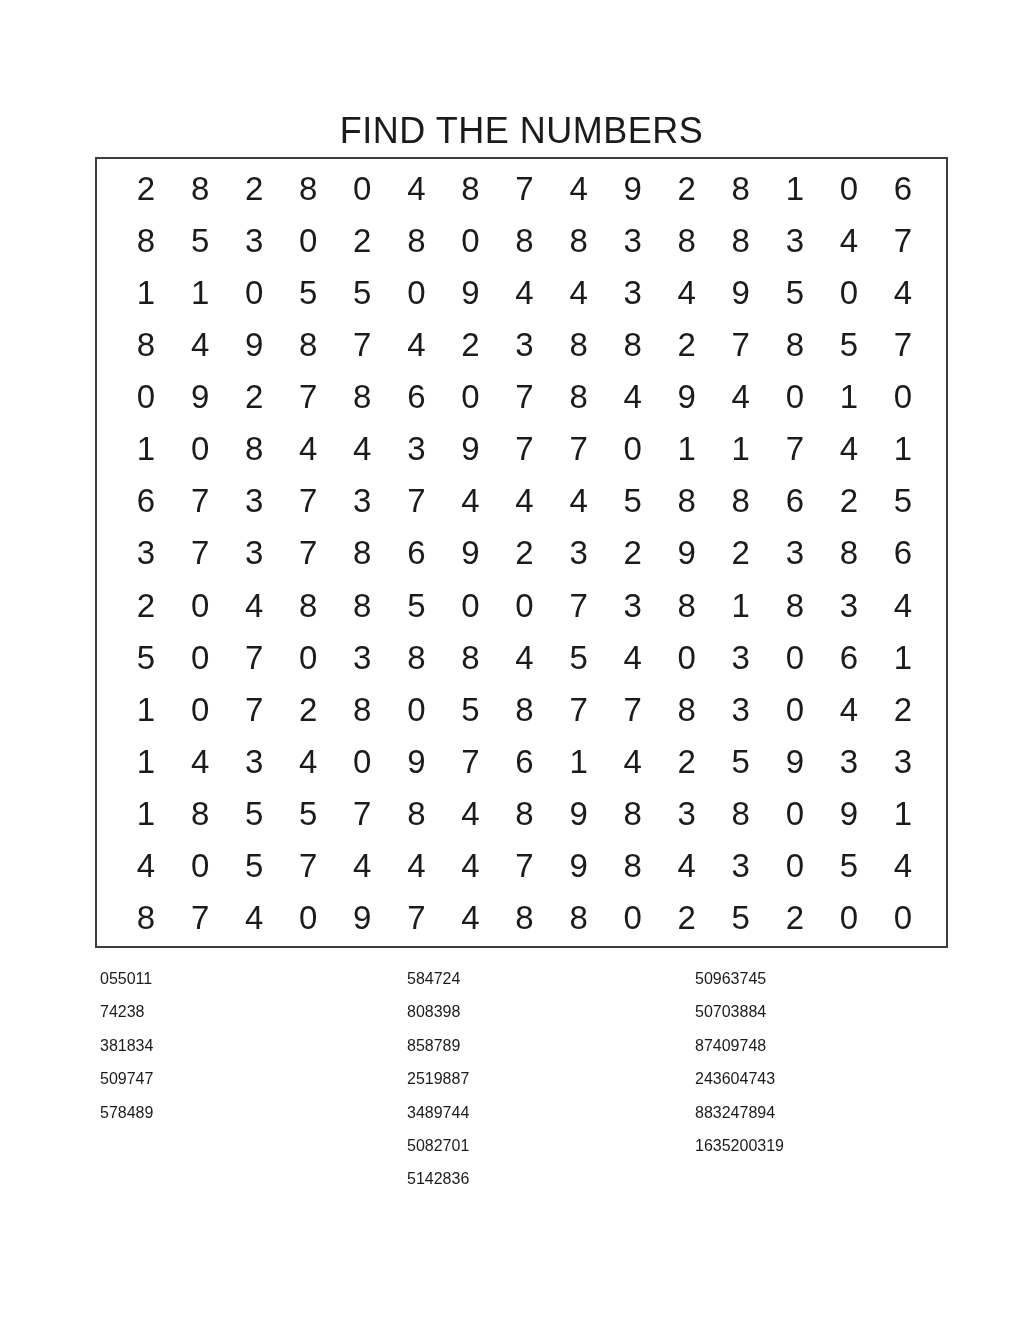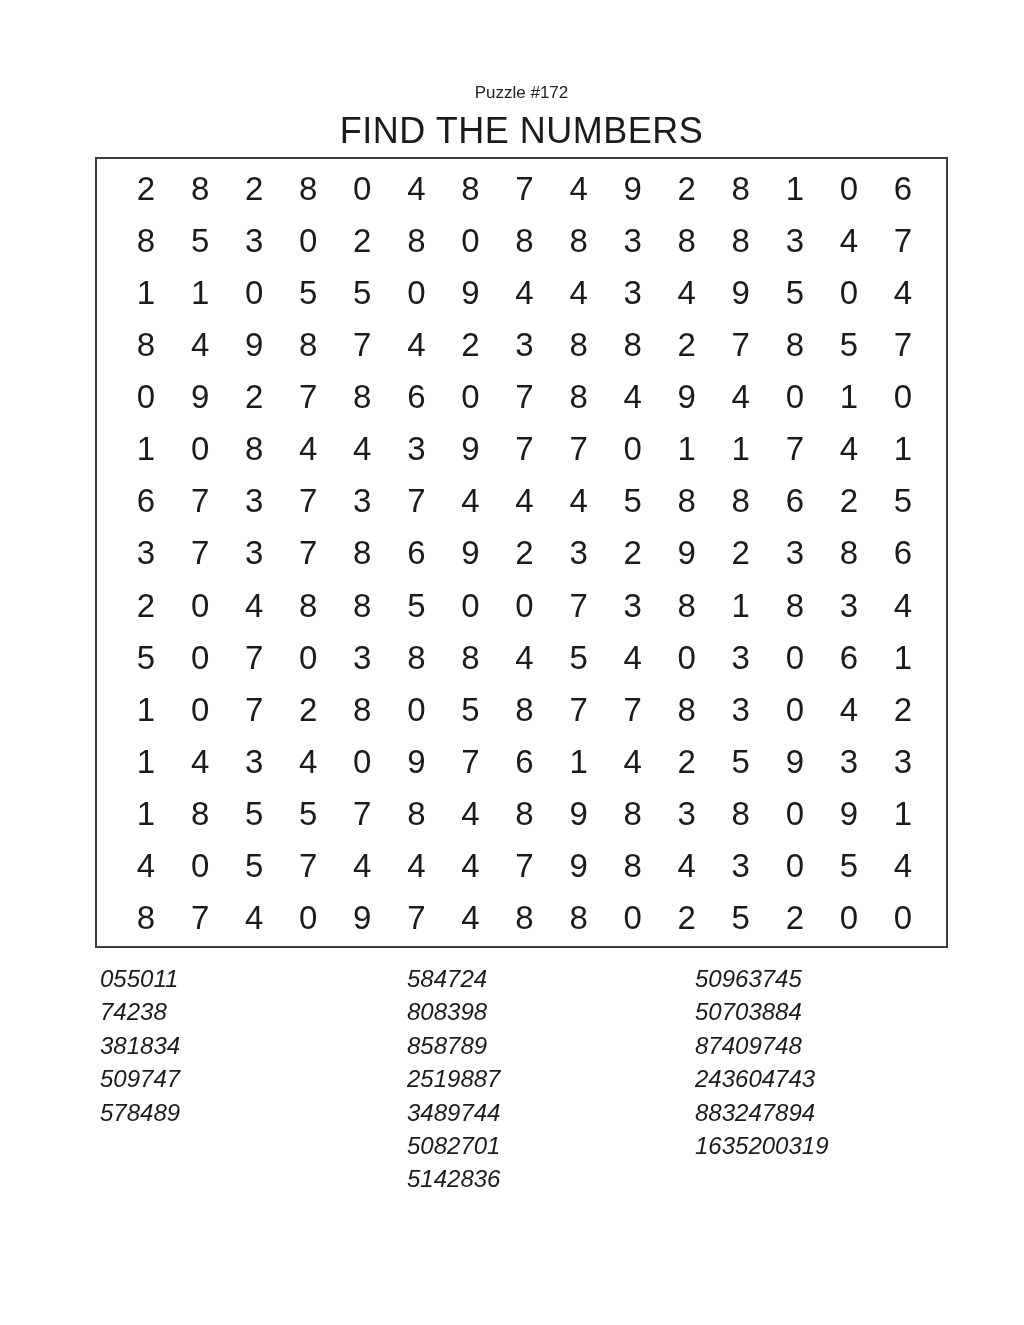--- a/index.html
+++ b/index.html
@@ -55,34 +55,32 @@
     color: #1b1b1b;
   }
   .lists {
     position: absolute;
     left: 100px;
     top: 962px;
     display: flex;
     align-items: flex-start;
   }
   .list-col {
-    font-size: 24px;
+    font-size: 16px;
     line-height: 33.4px;
     color: #1b1b1b;
     white-space: nowrap;
-    font-style: italic;
   }
   .list-col-1 { width: 307px; }
   .list-col-2 { width: 288px; }
 </style>
 </head>
 <body>
 
 <div class="page">
-  <div class="subtitle">Puzzle #172</div>
   <h1 class="title">FIND THE NUMBERS</h1>
 
   <div class="grid-box">
       <div class="cell">2</div>
       <div class="cell">8</div>
       <div class="cell">2</div>
       <div class="cell">8</div>
       <div class="cell">0</div>
       <div class="cell">4</div>
       <div class="cell">8</div>

